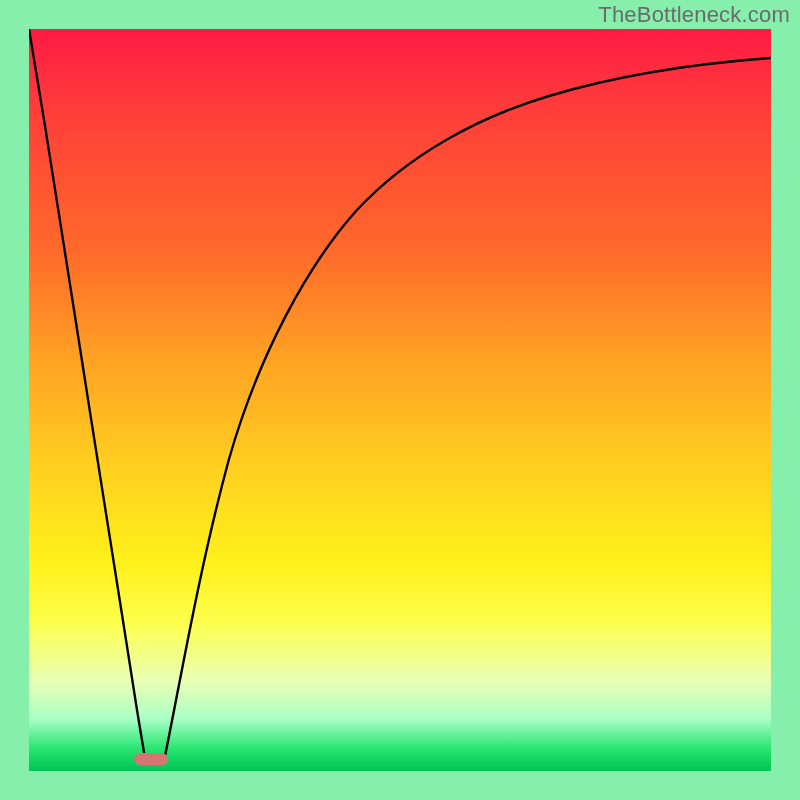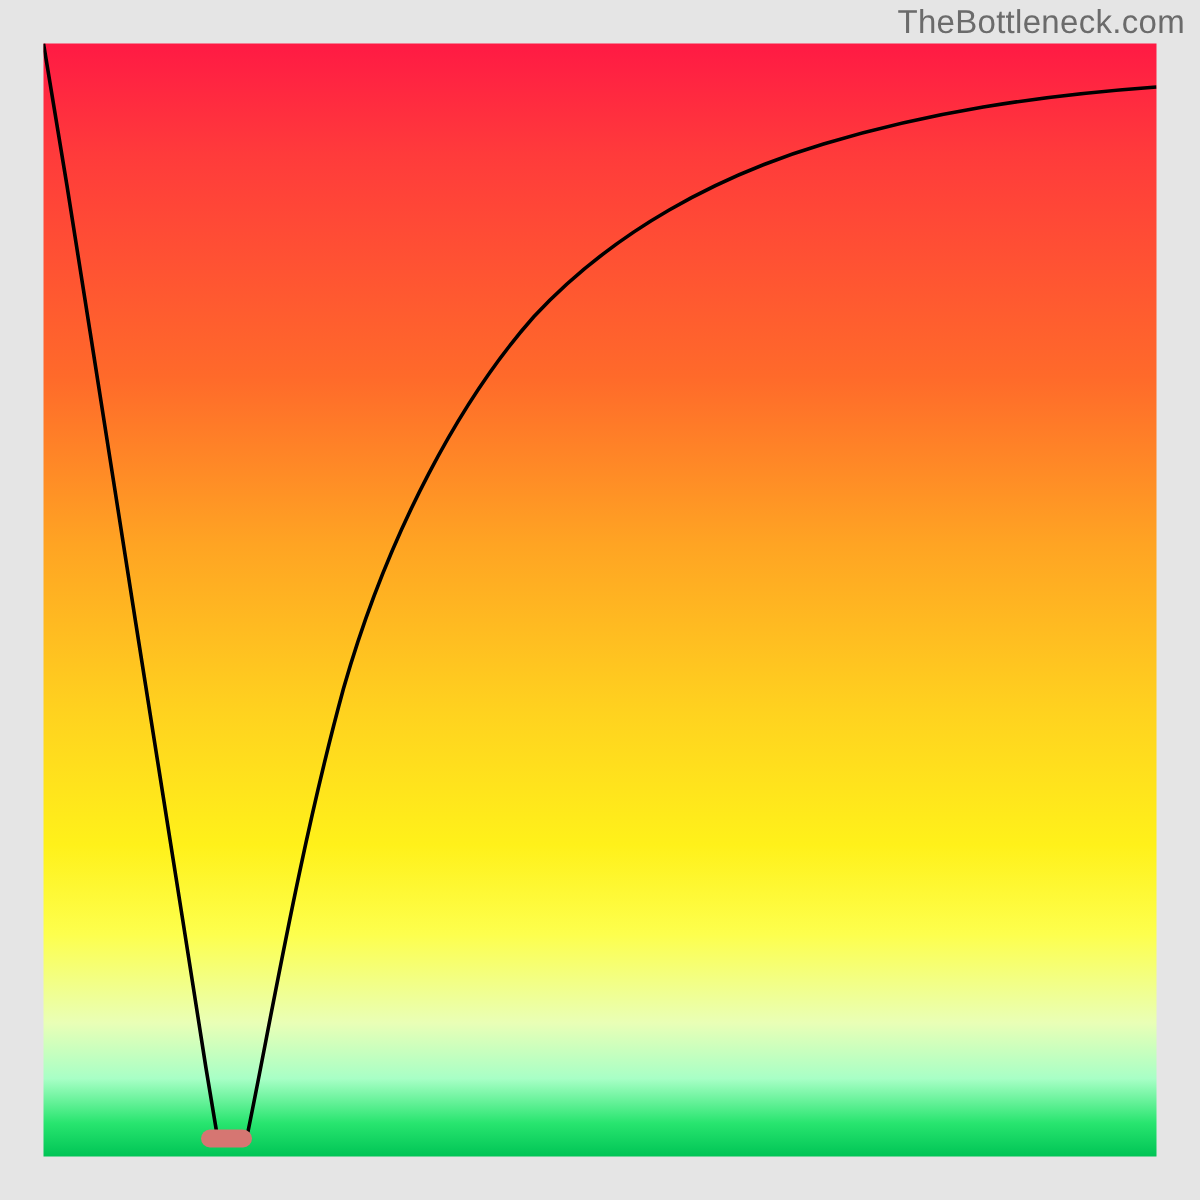--- a/index.html
+++ b/index.html
@@ -8,21 +8,21 @@
     width: 800px;
     height: 800px;
     background: #000;
     overflow: hidden;
     font-family: Arial, Helvetica, sans-serif;
   }
   .frame {
     position: relative;
     width: 800px;
     height: 800px;
-    background: #e5e5e5;
+    background: #86efac;
   }
   .plot-area {
     position: absolute;
     left: 29px;
     top: 29px;
     width: 742px;
     height: 742px;
     
     background: linear-gradient(
       to bottom,

